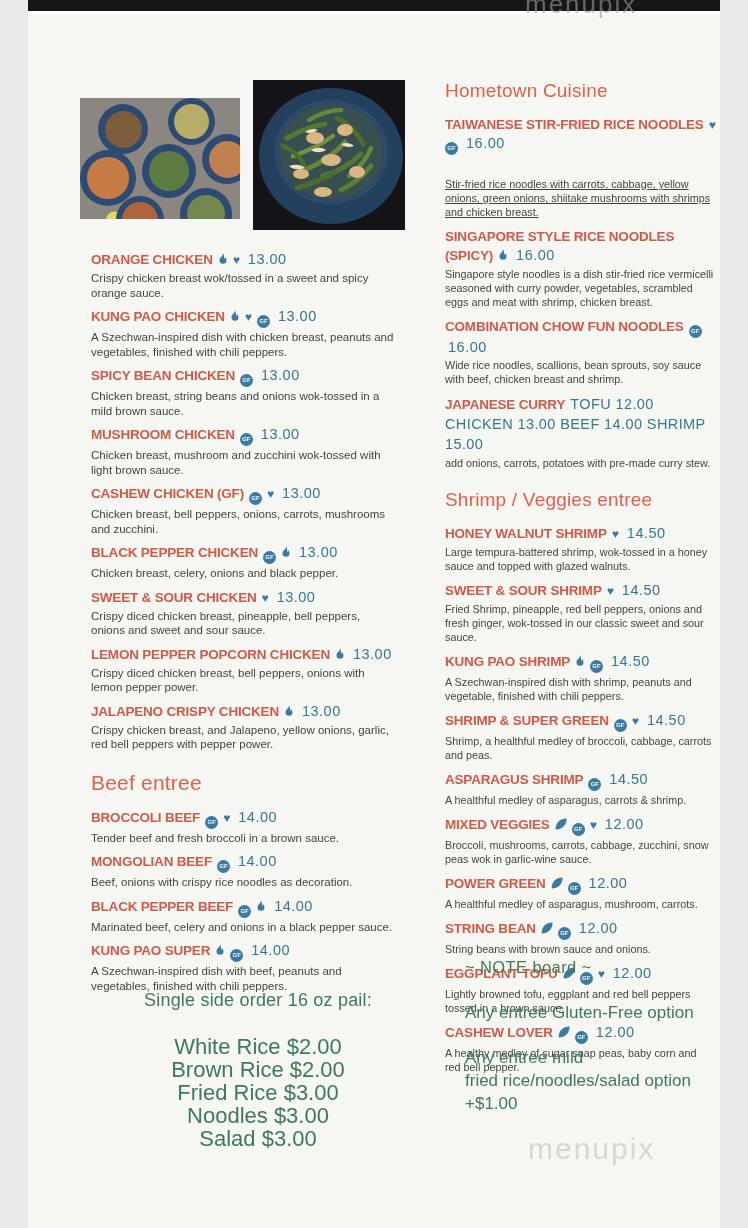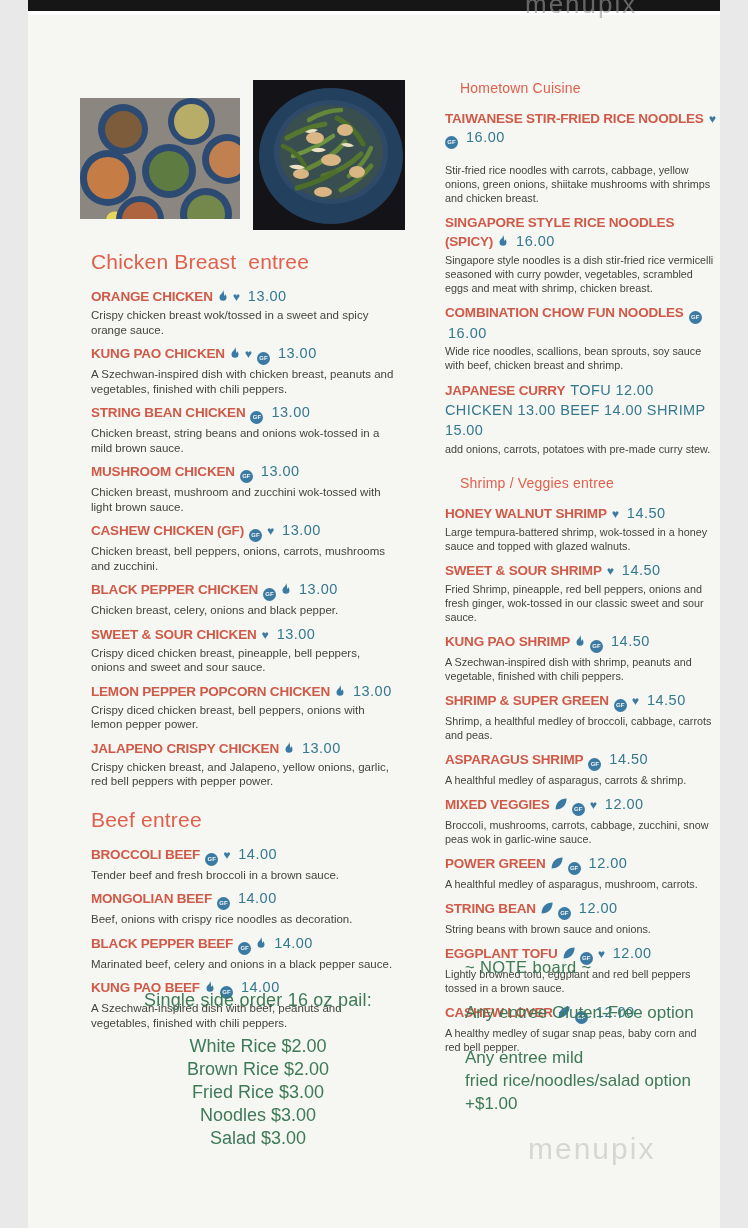--- a/index.html
+++ b/index.html
@@ -30,42 +30,42 @@
   
   .photo-right{position:absolute;left:225px;top:80px;width:152px;height:150px;}
 
   
   .col-left{position:absolute;left:63px;top:250px;width:334px;}
   .col-right{position:absolute;left:417px;top:80px;width:276px;}
 
   .section-heading{font-size:21px;font-weight:500;color:#e0604c;margin:0 0 13px;
                    letter-spacing:.2px;white-space:pre-wrap;}
   .section-heading:not(:first-child){margin-top:19px;}
-  .col-right .section-heading{font-size:14px;margin-left:15px;}
+  .col-right .section-heading{font-size:19px;}
 
   .menu-item{margin-bottom:7px;}
   .col-right .menu-item{margin-bottom:8px;}
   .item-head{line-height:18px;}
   .item-name{color:#d05a48;font-weight:700;font-size:13.5px;letter-spacing:-.2px;margin-right:5px;}
   .item-price{color:#35798f;font-size:14.5px;letter-spacing:.5px;margin-left:3px;}
   .price-text{color:#35798f;font-size:14.5px;letter-spacing:.4px;line-height:20px;}
   .item-desc{color:#45453f;font-size:11.5px;line-height:14.5px;margin-top:2px;max-width:306px;}
   .col-right .item-desc{font-size:10.8px;line-height:14px;max-width:270px;}
-  .desc-gap{margin-top:14px;}
+  .desc-gap{margin-top:22px;text-decoration:underline;}
 
   
   .ic{display:inline-block;vertical-align:-1px;margin-right:5px;}
   .icon-heart{color:#3b7ba3;font-size:12px;vertical-align:0;}
   .icon-gf{width:13px;height:13px;border-radius:50%;background:#3b7ba3;color:#f6f6f3;
            font-size:6px;font-weight:700;line-height:13px;text-align:center;vertical-align:-2px;letter-spacing:0;}
 
   
   .side-order{position:absolute;left:63px;top:990px;width:334px;text-align:center;color:#3e7a55;}
   .side-order-title{font-size:18px;letter-spacing:.2px;margin-bottom:24px;}
-  .side-order-line{font-size:18px;line-height:23px;}
+  .side-order-line{font-size:22px;line-height:23px;}
 
   .note-board{position:absolute;left:437px;top:958px;width:290px;color:#3e7a55;}
   .note-title{font-size:16.5px;letter-spacing:.4px;margin-bottom:24px;}
   .note-para{font-size:17px;line-height:23px;margin-bottom:22px;}
 </style>
 </head>
 <body>
 
 <div class="page">
   <div class="topbar"></div>
@@ -128,35 +128,34 @@
       <g fill="#ecdfc2">
         <path d="M36 86c6-2 12-2 16 2-6 2-12 2-16-2z"></path>
         <path d="M58 70c5-3 11-3 15 0-5 3-11 3-15 0z"></path>
         <path d="M88 64c5-2 10-1 13 2-5 2-10 1-13-2z"></path>
         <path d="M52 52c4-3 9-4 13-2-4 3-9 4-13 2z"></path>
       </g>
     </svg>
   </div>
 
   <div class="col-left" id="col-left">
-      <h2 class="section-heading">Chicken Breast  entree</h2>
       <div class="menu-item">
         <div class="item-head"><span class="item-name">ORANGE CHICKEN</span><span class="ic"><svg width="10" height="13" viewBox="0 0 12 14">
               <path fill="#3b7ba3" d="M6 .3C6.2 2.6 5.1 3.8 4 5 2.9 6.2 1.8 7.4 1.8 9.2a4.2 4.2 0 0 0 8.4 0c0-1.4-.6-2.5-1.4-3.6-.4.9-.9 1.5-1.6 2C7.6 5.2 7.2 2.4 6 .3z"></path>
             </svg></span><span class="ic icon-heart">♥</span><span class="item-price">13.00</span></div>
         <div class="item-desc">Crispy chicken breast wok/tossed in a sweet and spicy orange sauce.</div>
       </div>
       <div class="menu-item">
         <div class="item-head"><span class="item-name">KUNG PAO CHICKEN</span><span class="ic"><svg width="10" height="13" viewBox="0 0 12 14">
               <path fill="#3b7ba3" d="M6 .3C6.2 2.6 5.1 3.8 4 5 2.9 6.2 1.8 7.4 1.8 9.2a4.2 4.2 0 0 0 8.4 0c0-1.4-.6-2.5-1.4-3.6-.4.9-.9 1.5-1.6 2C7.6 5.2 7.2 2.4 6 .3z"></path>
             </svg></span><span class="ic icon-heart">♥</span><span class="ic icon-gf">GF</span><span class="item-price">13.00</span></div>
         <div class="item-desc">A Szechwan-inspired dish with chicken breast, peanuts and vegetables, finished with chili peppers.</div>
       </div>
       <div class="menu-item">
-        <div class="item-head"><span class="item-name">STRING BEAN CHICKEN</span><span class="ic icon-gf">GF</span><span class="item-price">13.00</span></div>
+        <div class="item-head"><span class="item-name">SPICY BEAN CHICKEN</span><span class="ic icon-gf">GF</span><span class="item-price">13.00</span></div>
         <div class="item-desc">Chicken breast, string beans and onions wok-tossed in a mild brown sauce.</div>
       </div>
       <div class="menu-item">
         <div class="item-head"><span class="item-name">MUSHROOM CHICKEN</span><span class="ic icon-gf">GF</span><span class="item-price">13.00</span></div>
         <div class="item-desc">Chicken breast, mushroom and zucchini wok-tossed with light brown sauce.</div>
       </div>
       <div class="menu-item">
         <div class="item-head"><span class="item-name">CASHEW CHICKEN (GF)</span><span class="ic icon-gf">GF</span><span class="ic icon-heart">♥</span><span class="item-price">13.00</span></div>
         <div class="item-desc">Chicken breast, bell peppers, onions, carrots, mushrooms and zucchini.</div>
       </div>
@@ -191,21 +190,21 @@
         <div class="item-head"><span class="item-name">MONGOLIAN BEEF</span><span class="ic icon-gf">GF</span><span class="item-price">14.00</span></div>
         <div class="item-desc">Beef, onions with crispy rice noodles as decoration.</div>
       </div>
       <div class="menu-item">
         <div class="item-head"><span class="item-name">BLACK PEPPER BEEF</span><span class="ic icon-gf">GF</span><span class="ic"><svg width="10" height="13" viewBox="0 0 12 14">
               <path fill="#3b7ba3" d="M6 .3C6.2 2.6 5.1 3.8 4 5 2.9 6.2 1.8 7.4 1.8 9.2a4.2 4.2 0 0 0 8.4 0c0-1.4-.6-2.5-1.4-3.6-.4.9-.9 1.5-1.6 2C7.6 5.2 7.2 2.4 6 .3z"></path>
             </svg></span><span class="item-price">14.00</span></div>
         <div class="item-desc">Marinated beef, celery and onions in a black pepper sauce.</div>
       </div>
       <div class="menu-item">
-        <div class="item-head"><span class="item-name">KUNG PAO BEEF</span><span class="ic"><svg width="10" height="13" viewBox="0 0 12 14">
+        <div class="item-head"><span class="item-name">KUNG PAO SUPER</span><span class="ic"><svg width="10" height="13" viewBox="0 0 12 14">
               <path fill="#3b7ba3" d="M6 .3C6.2 2.6 5.1 3.8 4 5 2.9 6.2 1.8 7.4 1.8 9.2a4.2 4.2 0 0 0 8.4 0c0-1.4-.6-2.5-1.4-3.6-.4.9-.9 1.5-1.6 2C7.6 5.2 7.2 2.4 6 .3z"></path>
             </svg></span><span class="ic icon-gf">GF</span><span class="item-price">14.00</span></div>
         <div class="item-desc">A Szechwan-inspired dish with beef, peanuts and vegetables, finished with chili peppers.</div>
       </div>
     </div>
   <div class="col-right" id="col-right">
       <h2 class="section-heading">Hometown Cuisine</h2>
       <div class="menu-item">
         <div class="item-head"><span class="item-name">TAIWANESE STIR-FRIED RICE NOODLES</span><span class="ic icon-heart">♥</span><span class="ic icon-gf">GF</span><span class="item-price">16.00</span></div>
         <div class="item-desc desc-gap">Stir-fried rice noodles with carrots, cabbage, yellow onions, green onions, shiitake mushrooms with shrimps and chicken breast.</div>

